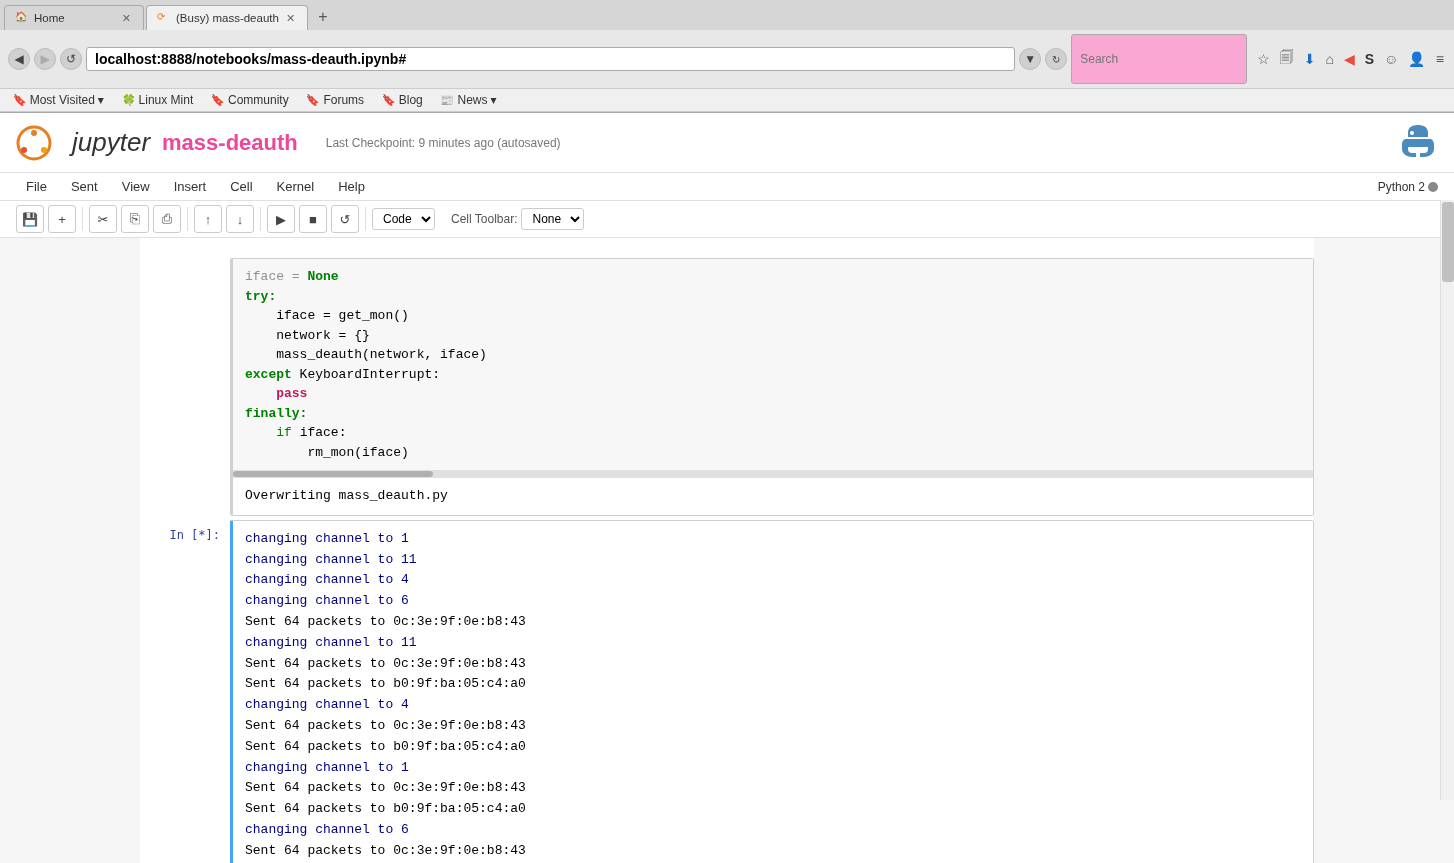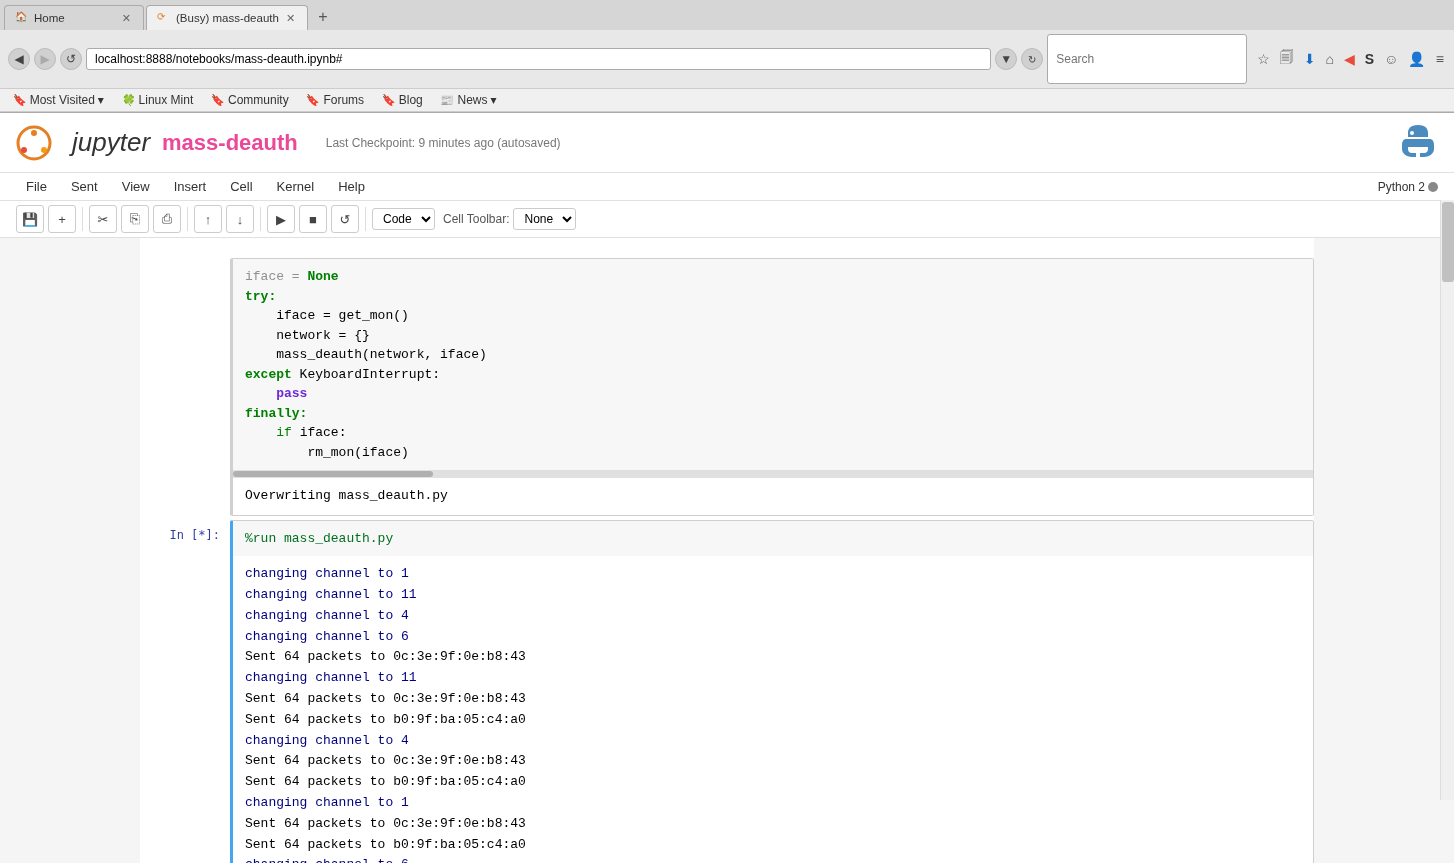--- a/index.html
+++ b/index.html
@@ -56,30 +56,31 @@
       background: #d0d0d0;
       cursor: pointer;
       font-size: 12px;
       color: #444;
     }
     .address-input {
       flex: 1;
       padding: 3px 8px;
       border: 1px solid #aaa;
       border-radius: 3px;
-      font-size: 12px;
-      background: white;
+      font-size: 14px;
+      background: white;
+      font-weight: bold;
     }
     .search-input {
-      width: 200px;
+      width: 176px;
       padding: 17px 8px;
       border: 1px solid #aaa;
       border-radius: 3px;
       font-size: 12px;
-      background: #ffffff;
+      background: #f9a8d4;
     }
     .toolbar-icons {
       display: flex;
       gap: 6px;
       align-items: center;
       margin-left: 4px;
     }
     .toolbar-icon {
       font-size: 14px;
       color: #555;
@@ -200,21 +201,21 @@
       padding: 2px 6px;
       border: 1px solid #ccc;
       border-radius: 3px;
       font-size: 12px;
       background: white;
       cursor: pointer;
     }
     .cell-toolbar-label {
       font-size: 12px;
       color: #555;
-      margin-left: 4px;
+      margin-left: 12px;
     }
     .cell-toolbar-select {
       padding: 2px 6px;
       border: 1px solid #ccc;
       border-radius: 3px;
       font-size: 12px;
       background: white;
       cursor: pointer;
     }
 
@@ -434,35 +435,34 @@
 
     <div class="cell">
       <div class="cell-label"></div>
       <div class="cell-content">
         <div class="code-area"><span style="color:#909090;">iface = </span><span style="color:#008000;font-weight:bold;">None</span>
 <span style="color:#008000;font-weight:bold;">try:</span>
     iface = get_mon()
     network = {}
     mass_deauth(network, iface)
 <span style="color:#008000;font-weight:bold;">except</span> KeyboardInterrupt:
-    <span style="color:#6d28d9;font-weight:bold;">pass</span>
+    <span style="color:#be185d;font-weight:bold;">pass</span>
 <span style="color:#008000;font-weight:bold;">finally:</span>
     <span style="color:#008000;">if</span> iface:
         rm_mon(iface)</div>
         <div class="code-scrollbar">
           <div class="code-scrollbar-thumb"></div>
         </div>
         <div class="output-area">Overwriting mass_deauth.py</div>
       </div>
     </div>
 
     <div class="cell">
       <div class="cell-label" style="color:#303f9f; font-family:monospace; font-size:12px;">In [*]:</div>
       <div class="cell-content active">
-        <div class="code-area"><span style="color:#007020;">%run mass_deauth.py</span></div>
         <div class="output-area"><span style="color:#000080;">changing channel to 1
 changing channel to 11
 changing channel to 4
 changing channel to 6
 </span>Sent 64 packets to 0c:3e:9f:0e:b8:43
 <span style="color:#000080;">changing channel to 11
 </span>Sent 64 packets to 0c:3e:9f:0e:b8:43
 Sent 64 packets to b0:9f:ba:05:c4:a0
 <span style="color:#000080;">changing channel to 4
 </span>Sent 64 packets to 0c:3e:9f:0e:b8:43

